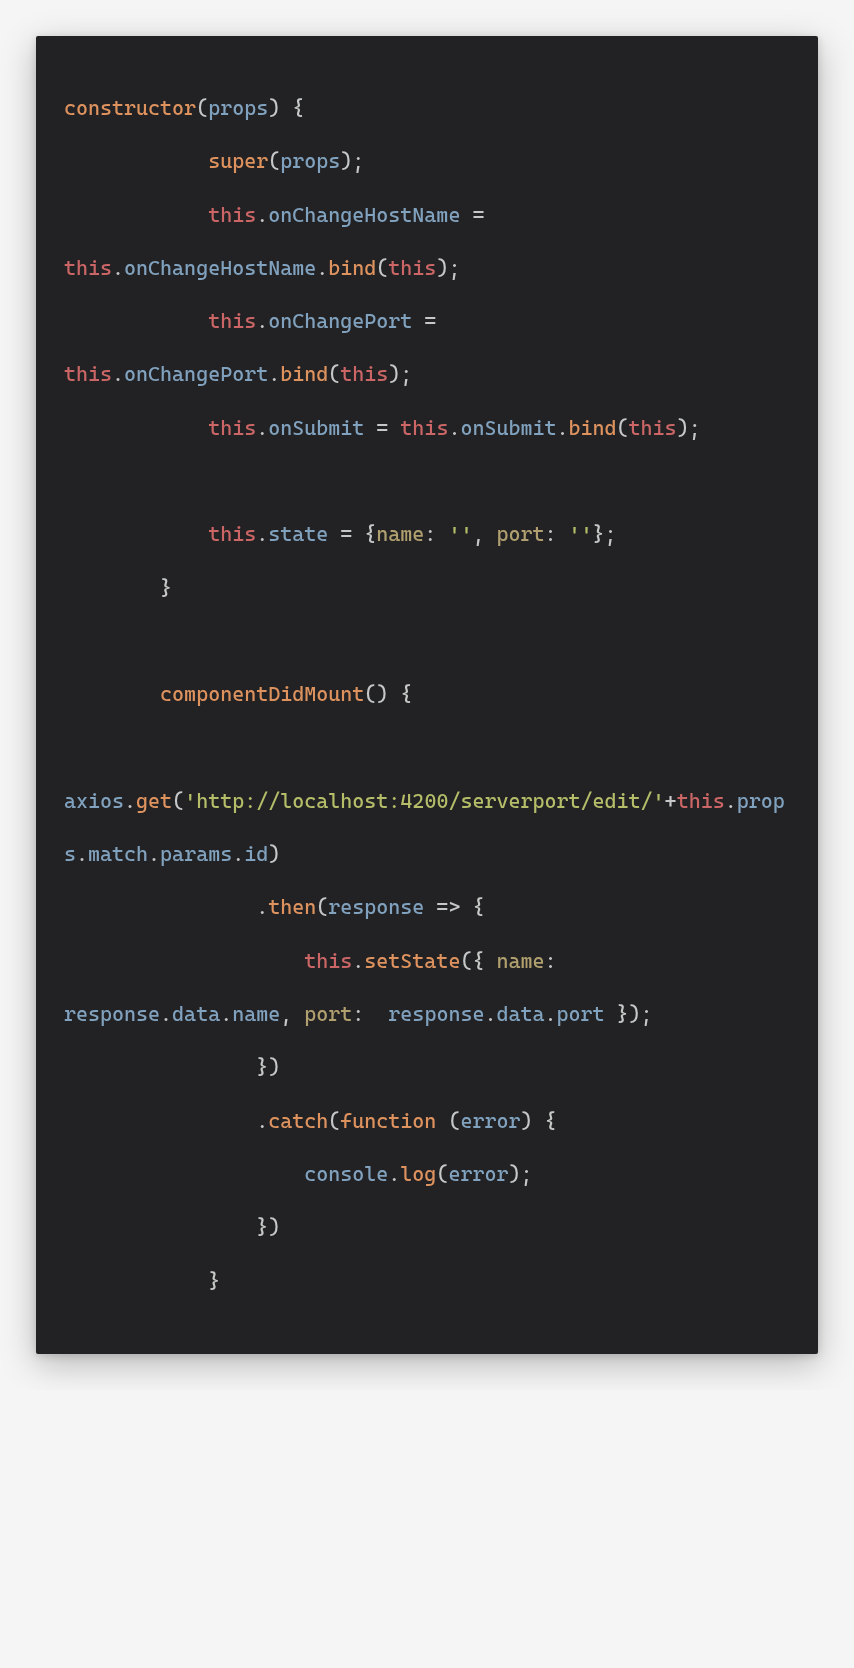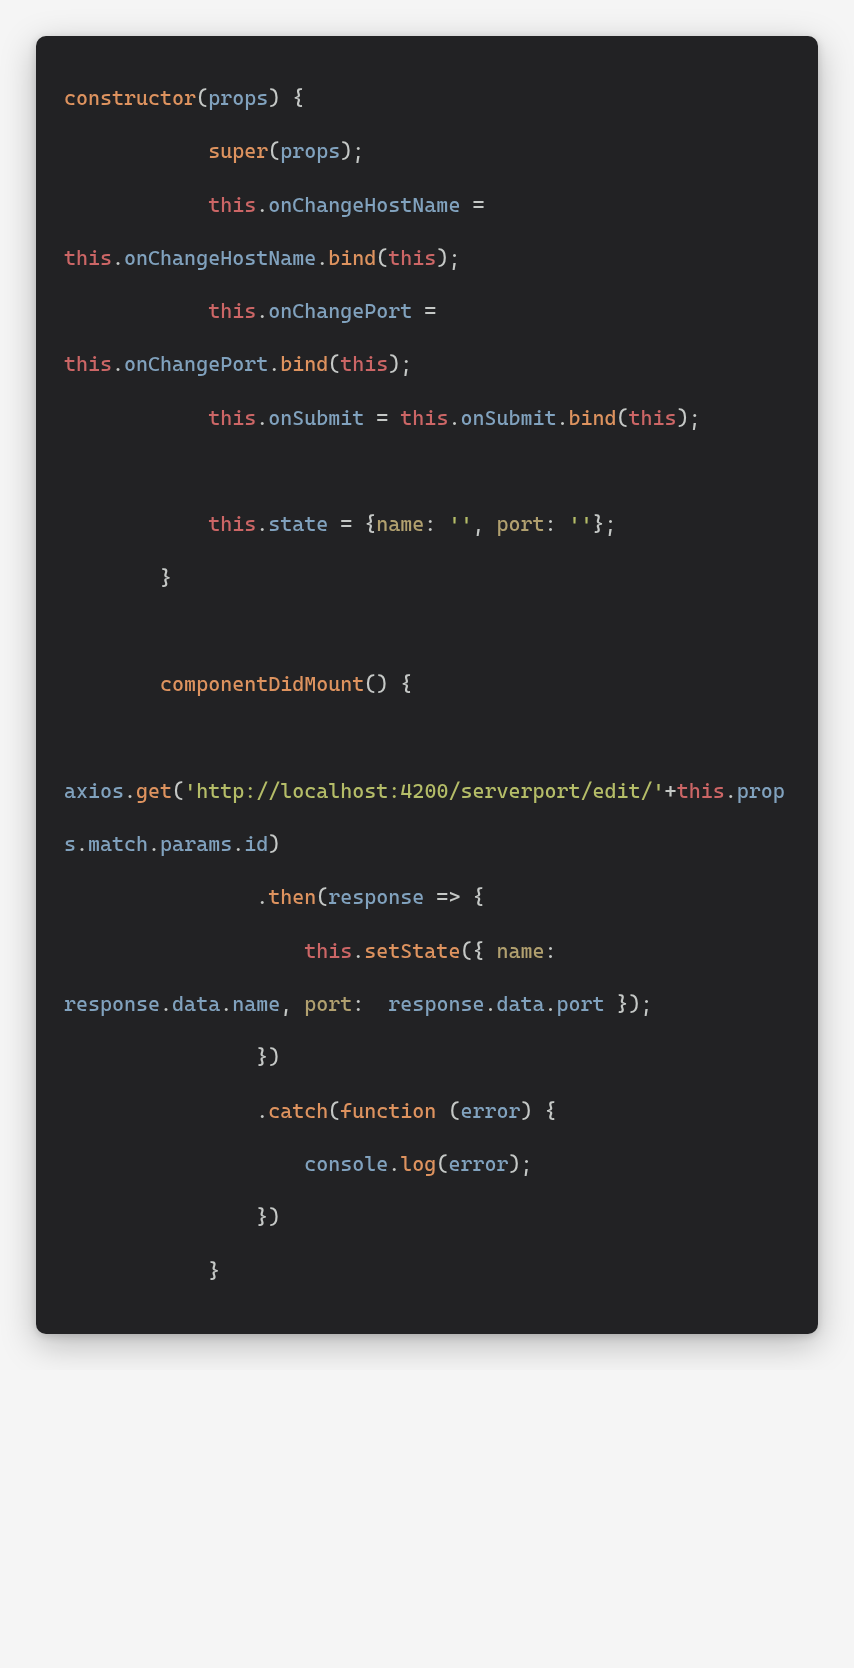--- a/index.html
+++ b/index.html
@@ -5,23 +5,23 @@
   body {
     margin: 0;
     padding: 0;
     background: #f5f5f5;
     width: 854px;
     font-family: ui-monospace, Menlo, Monaco, "Cascadia Mono", Consolas, monospace;
   }
   .card {
     background: #222224;
     margin: 36px;
-    border-radius: 10px;
+    border-radius: 2px;
     box-shadow: 0 10px 35px rgba(0,0,0,0.25), 0 2px 8px rgba(0,0,0,0.15);
-    padding: 36px 28px;
+    padding: 46px 28px;
   }
   pre {
     margin: 0;
     white-space: pre-wrap;
     word-break: break-word;
     line-height: 2.6;
     font-size: 20.5px;
     font-family: inherit;
   }
   .tok { }

